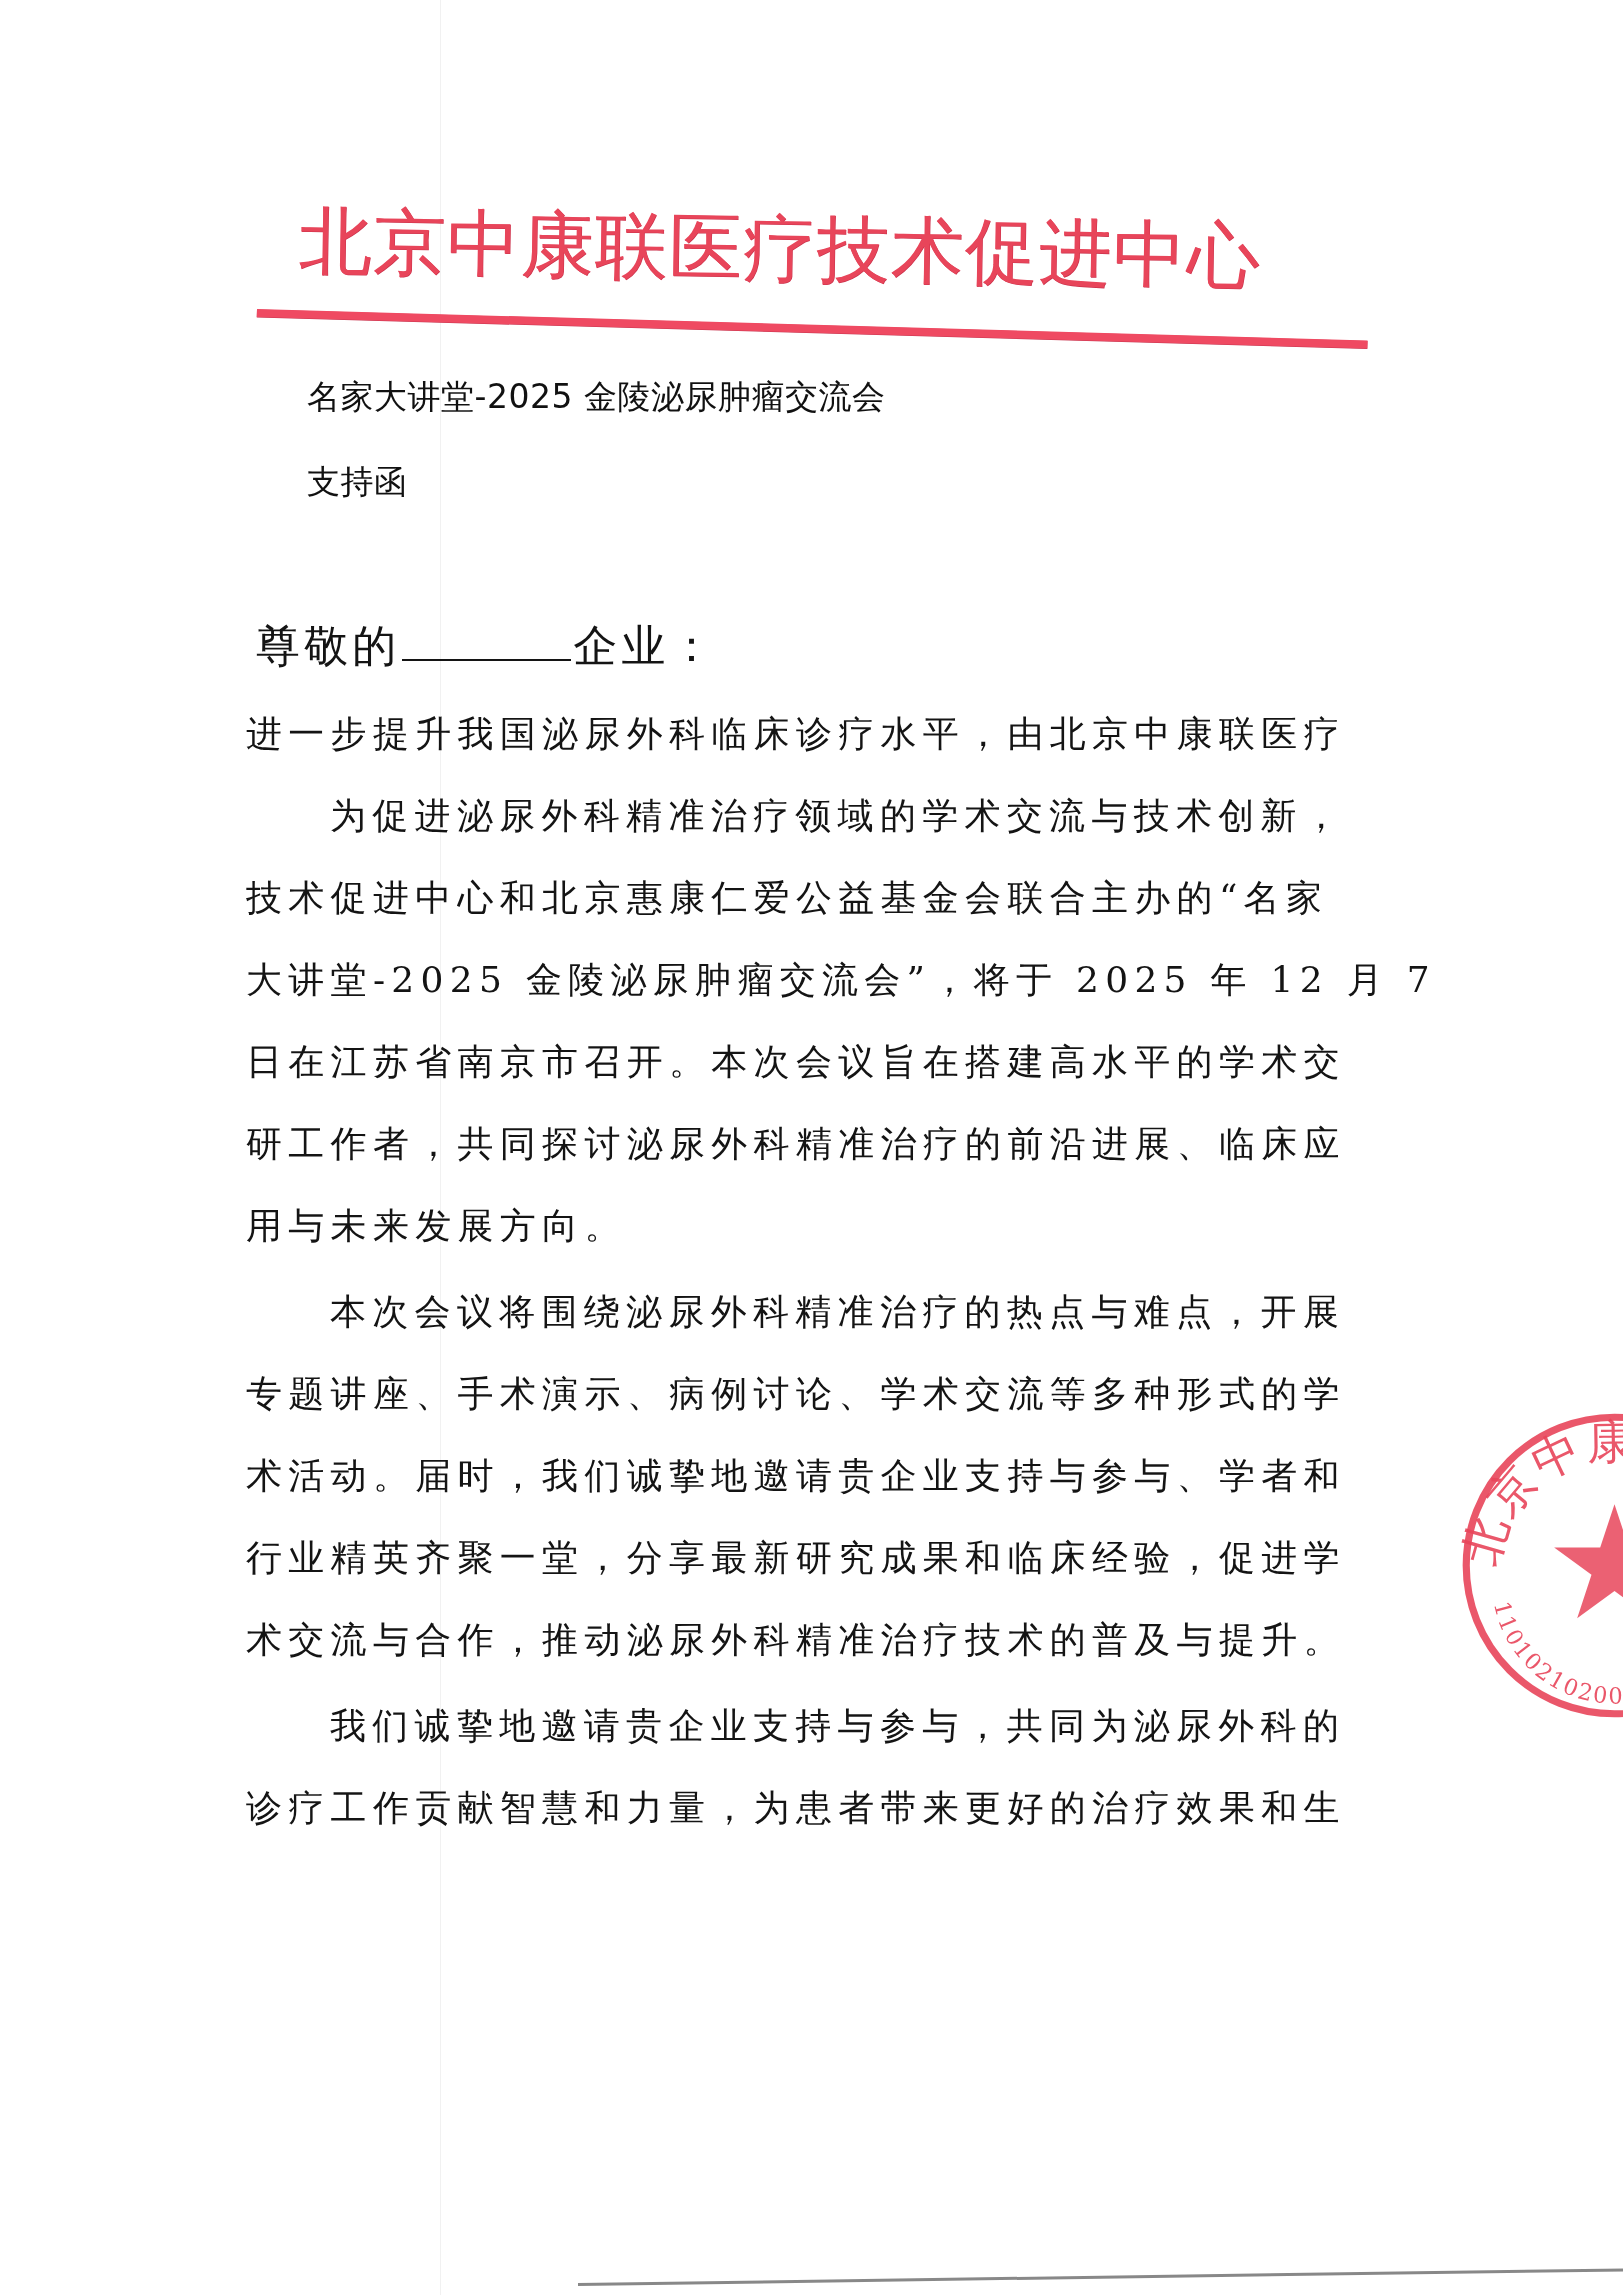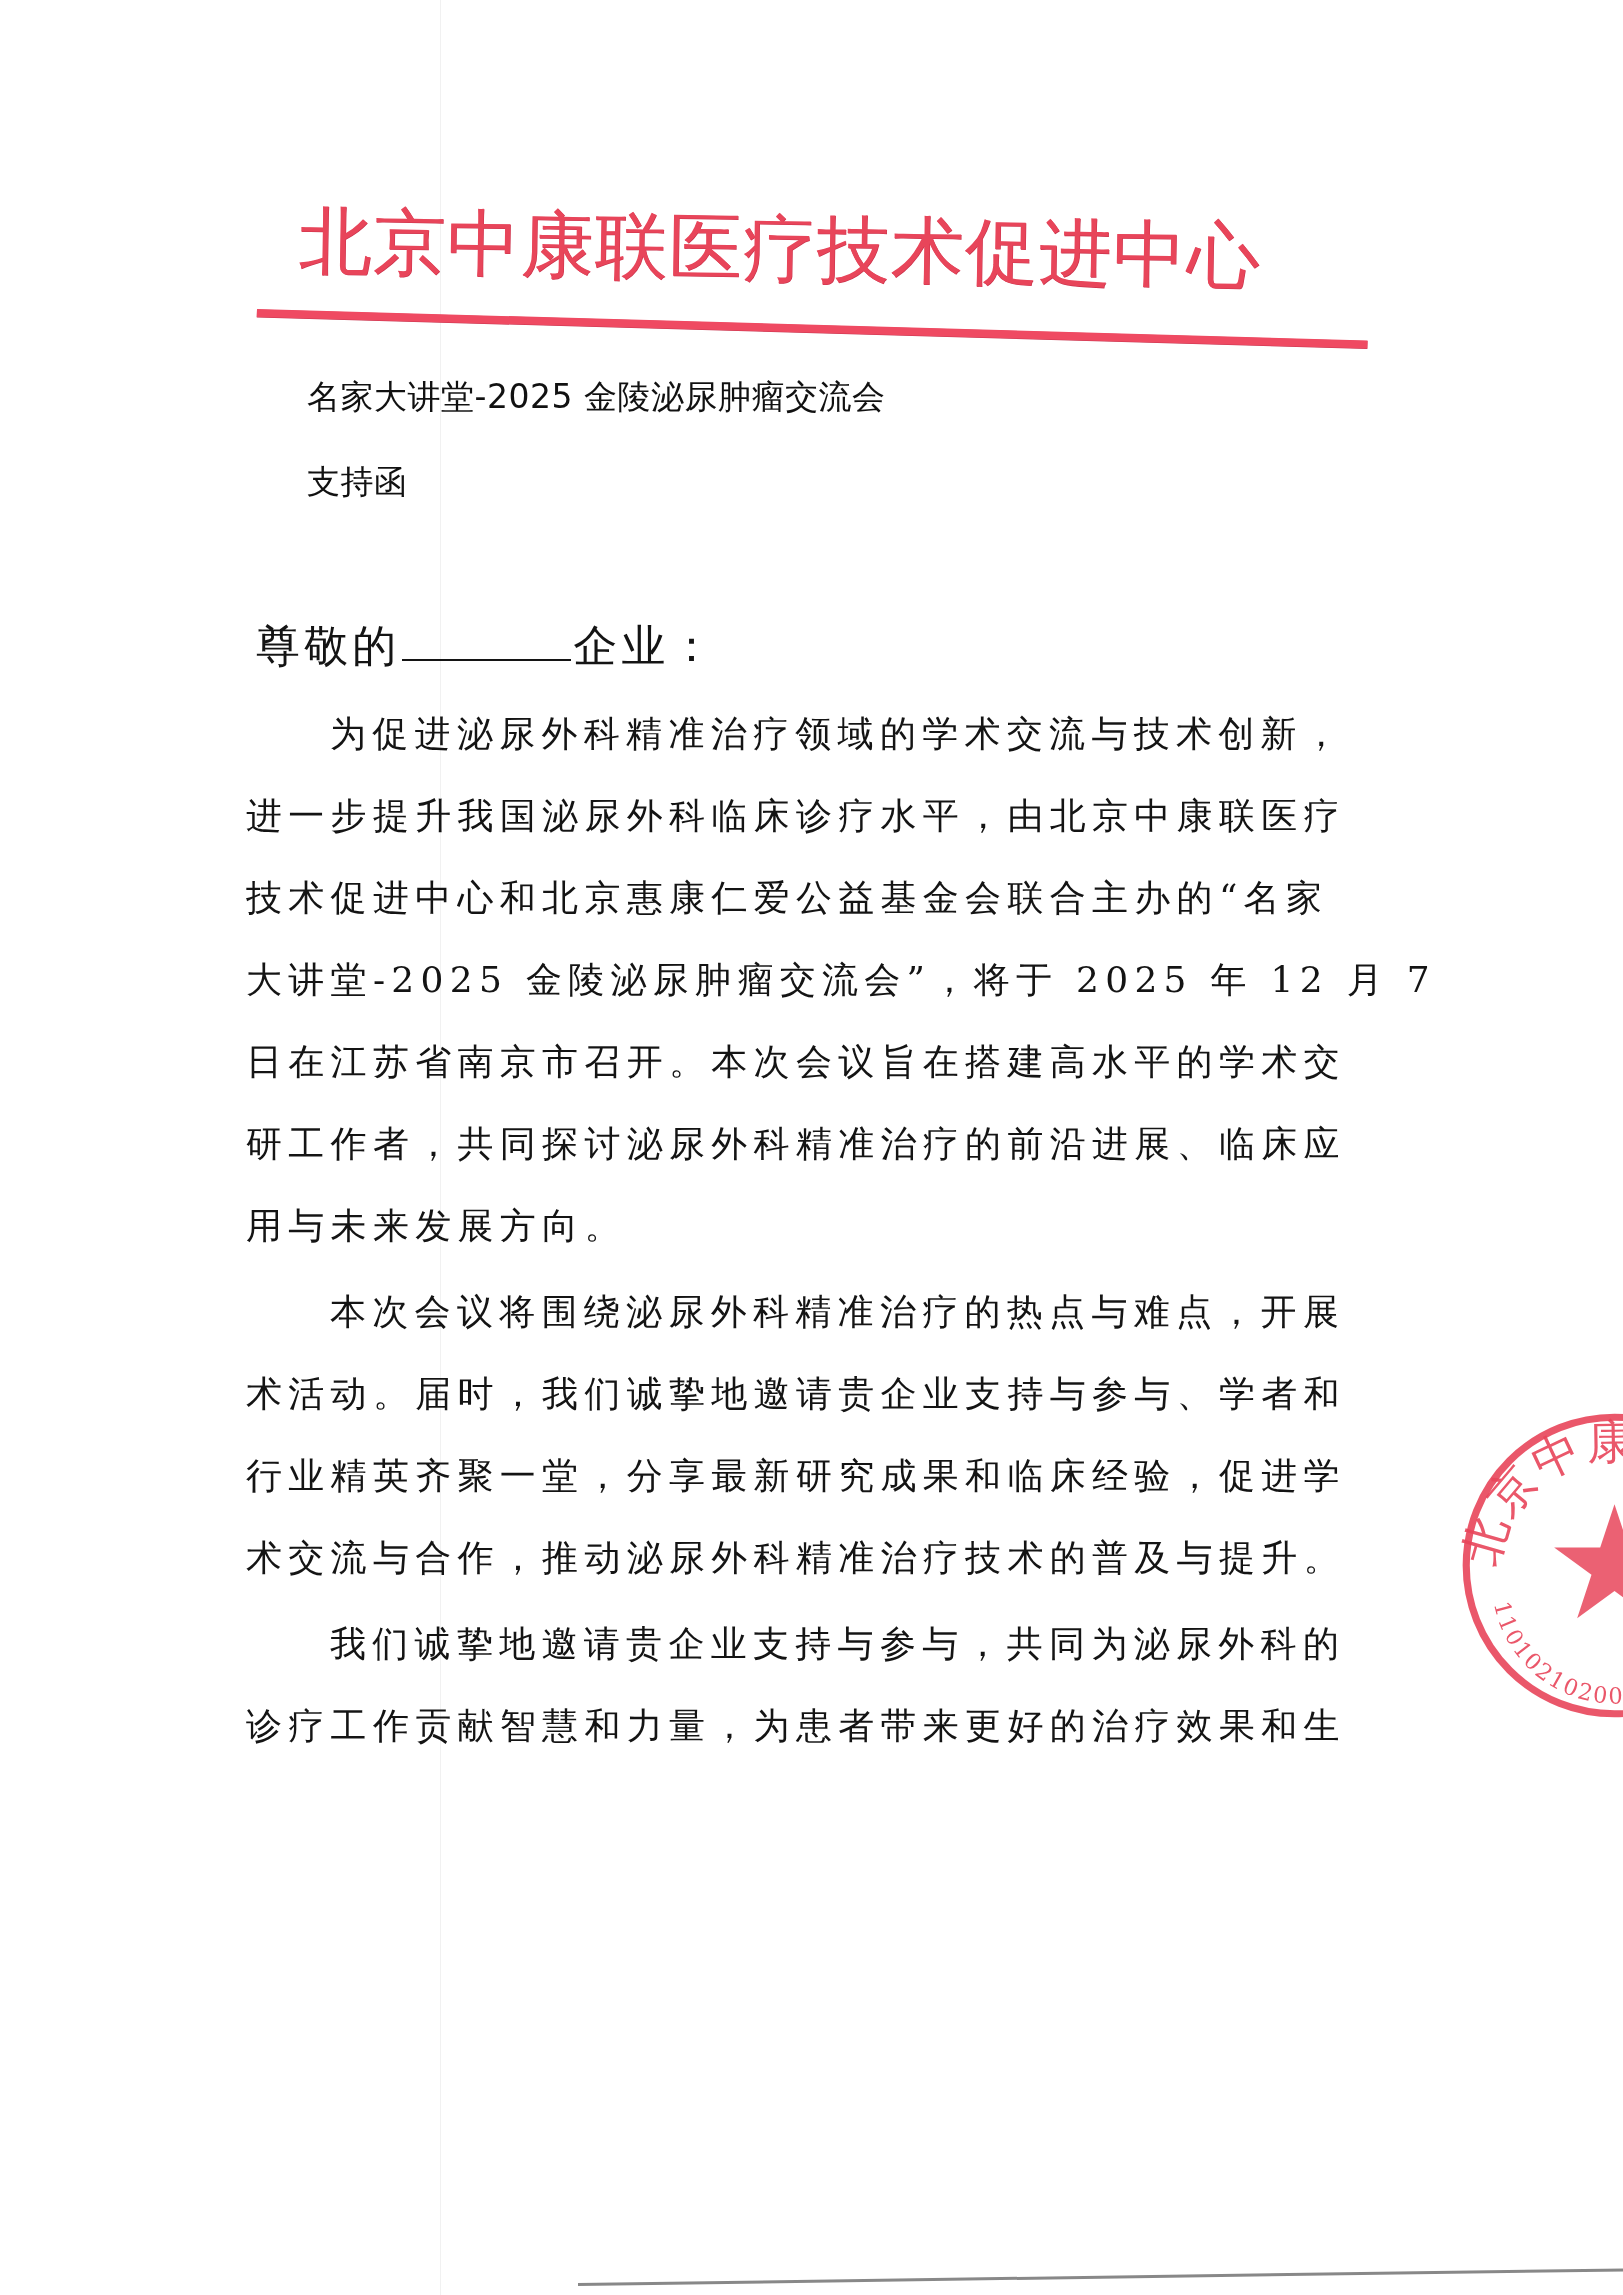--- a/index.html
+++ b/index.html
@@ -153,32 +153,33 @@
     <span class="sub">支持函</span>
   </div>
 
   <div class="salutation">
     <span>尊敬的</span><span class="blank"></span><span>企业：</span>
   </div>
 
   <div class="body-text">
 
     <div>
+      <div class="body-line">进一步提升我国泌尿外科临床诊疗水平，由北京中康联医疗</div>
       <div class="body-line indent">为促进泌尿外科精准治疗领域的学术交流与技术创新，</div>
-      <div class="body-line">进一步提升我国泌尿外科临床诊疗水平，由北京中康联医疗</div>
       <div class="body-line">技术促进中心和北京惠康仁爱公益基金会联合主办的“名家</div>
       <div class="body-line">大讲堂-2025 金陵泌尿肿瘤交流会”，将于 2025 年 12 月 7</div>
       <div class="body-line">日在江苏省南京市召开。本次会议旨在搭建高水平的学术交</div>
       <div class="body-line">研工作者，共同探讨泌尿外科精准治疗的前沿进展、临床应</div>
       <div class="body-line">用与未来发展方向。</div>
     </div>
     <div class="para-gap"></div>
 
     <div>
       <div class="body-line indent">本次会议将围绕泌尿外科精准治疗的热点与难点，开展</div>
+      <div class="body-line">专题讲座、手术演示、病例讨论、学术交流等多种形式的学</div>
       <div class="body-line">术活动。届时，我们诚挚地邀请贵企业支持与参与、学者和</div>
       <div class="body-line">行业精英齐聚一堂，分享最新研究成果和临床经验，促进学</div>
       <div class="body-line">术交流与合作，推动泌尿外科精准治疗技术的普及与提升。</div>
     </div>
     <div class="para-gap"></div>
 
     <div>
       <div class="body-line indent">我们诚挚地邀请贵企业支持与参与，共同为泌尿外科的</div>
       <div class="body-line">诊疗工作贡献智慧和力量，为患者带来更好的治疗效果和生</div>
     </div>

